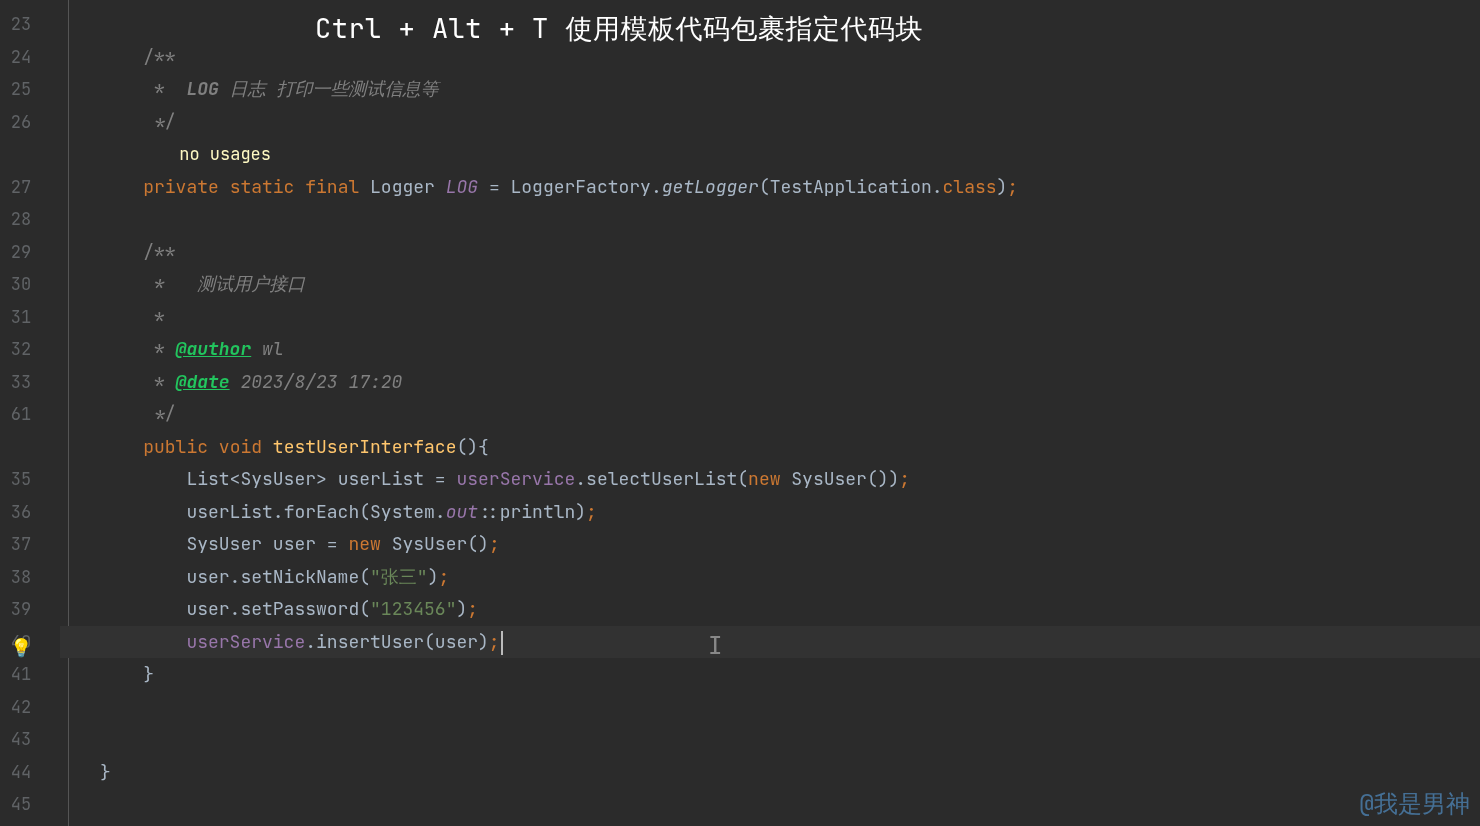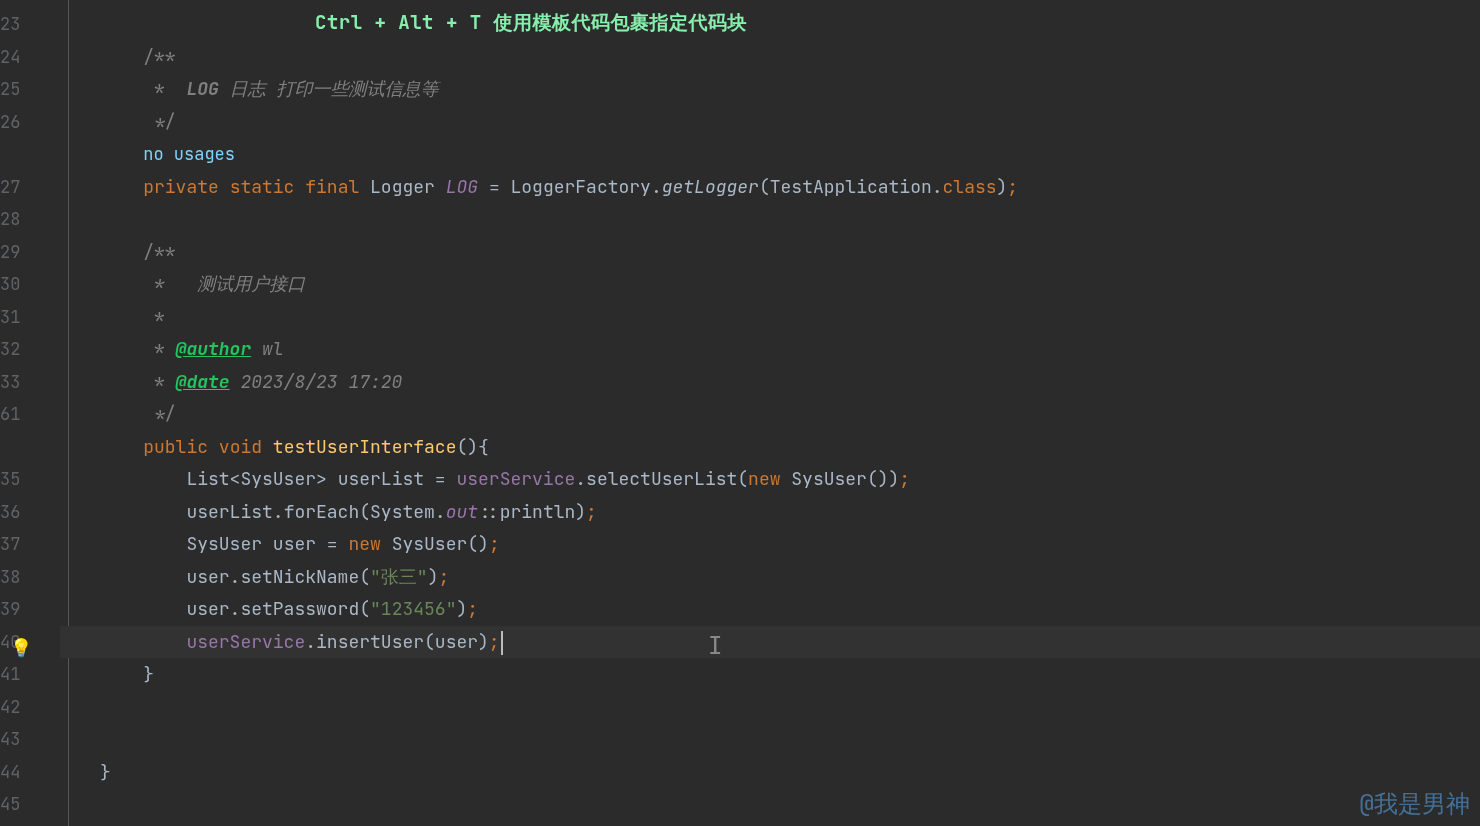--- a/index.html
+++ b/index.html
@@ -13,21 +13,21 @@
       overflow: hidden;
       position: relative;
     }
     .editor {
       display: flex;
       height: 100%;
     }
     .gutter {
       width: 60px;
       padding-top: 8px;
-      text-align: left;
+      text-align: center;
       color: #606366;
       font-size: 17px;
       user-select: none;
       background: #2b2b2b;
       flex-shrink: 0;
     }
     .gutter .ln {
       height: 32.5px;
       line-height: 32.5px;
       padding-right: 18px;
@@ -74,28 +74,28 @@
     .type { color: #a9b7c6; }
     .method { color: #ffc66d; }
     .method-italic { color: #a9b7c6; font-style: italic; margin-top: 27px; }
     .field { color: #9876aa; }
     .string { color: #6a8759; }
     .comment { color: #808080; }
     .comment-italic { color: #808080; font-style: italic; }
     .doc-tag { color: #22c55e; font-style: italic; text-decoration: underline; font-weight: bold; }
     .paren { color: #a9b7c6; }
     .punc { color: #cc7832; }
-    .hint { color: #7dd3fc; font-size: 17px; }
+    .hint { color: #fef9c3; font-size: 17px; margin-left: 36px; }
     .annotation-banner {
       position: absolute;
       top: 10px;
       left: 315px;
-      color: #86efac;
-      font-size: 19px;
-      font-weight: bold;
+      color: #ffffff;
+      font-size: 27px;
+      font-weight: normal;
       z-index: 10;
       letter-spacing: 0.5px;
     }
     .watermark {
       position: absolute;
       bottom: 6px;
       right: 10px;
       color: #4a7ca8;
       font-size: 24px;
       opacity: 0.85;

